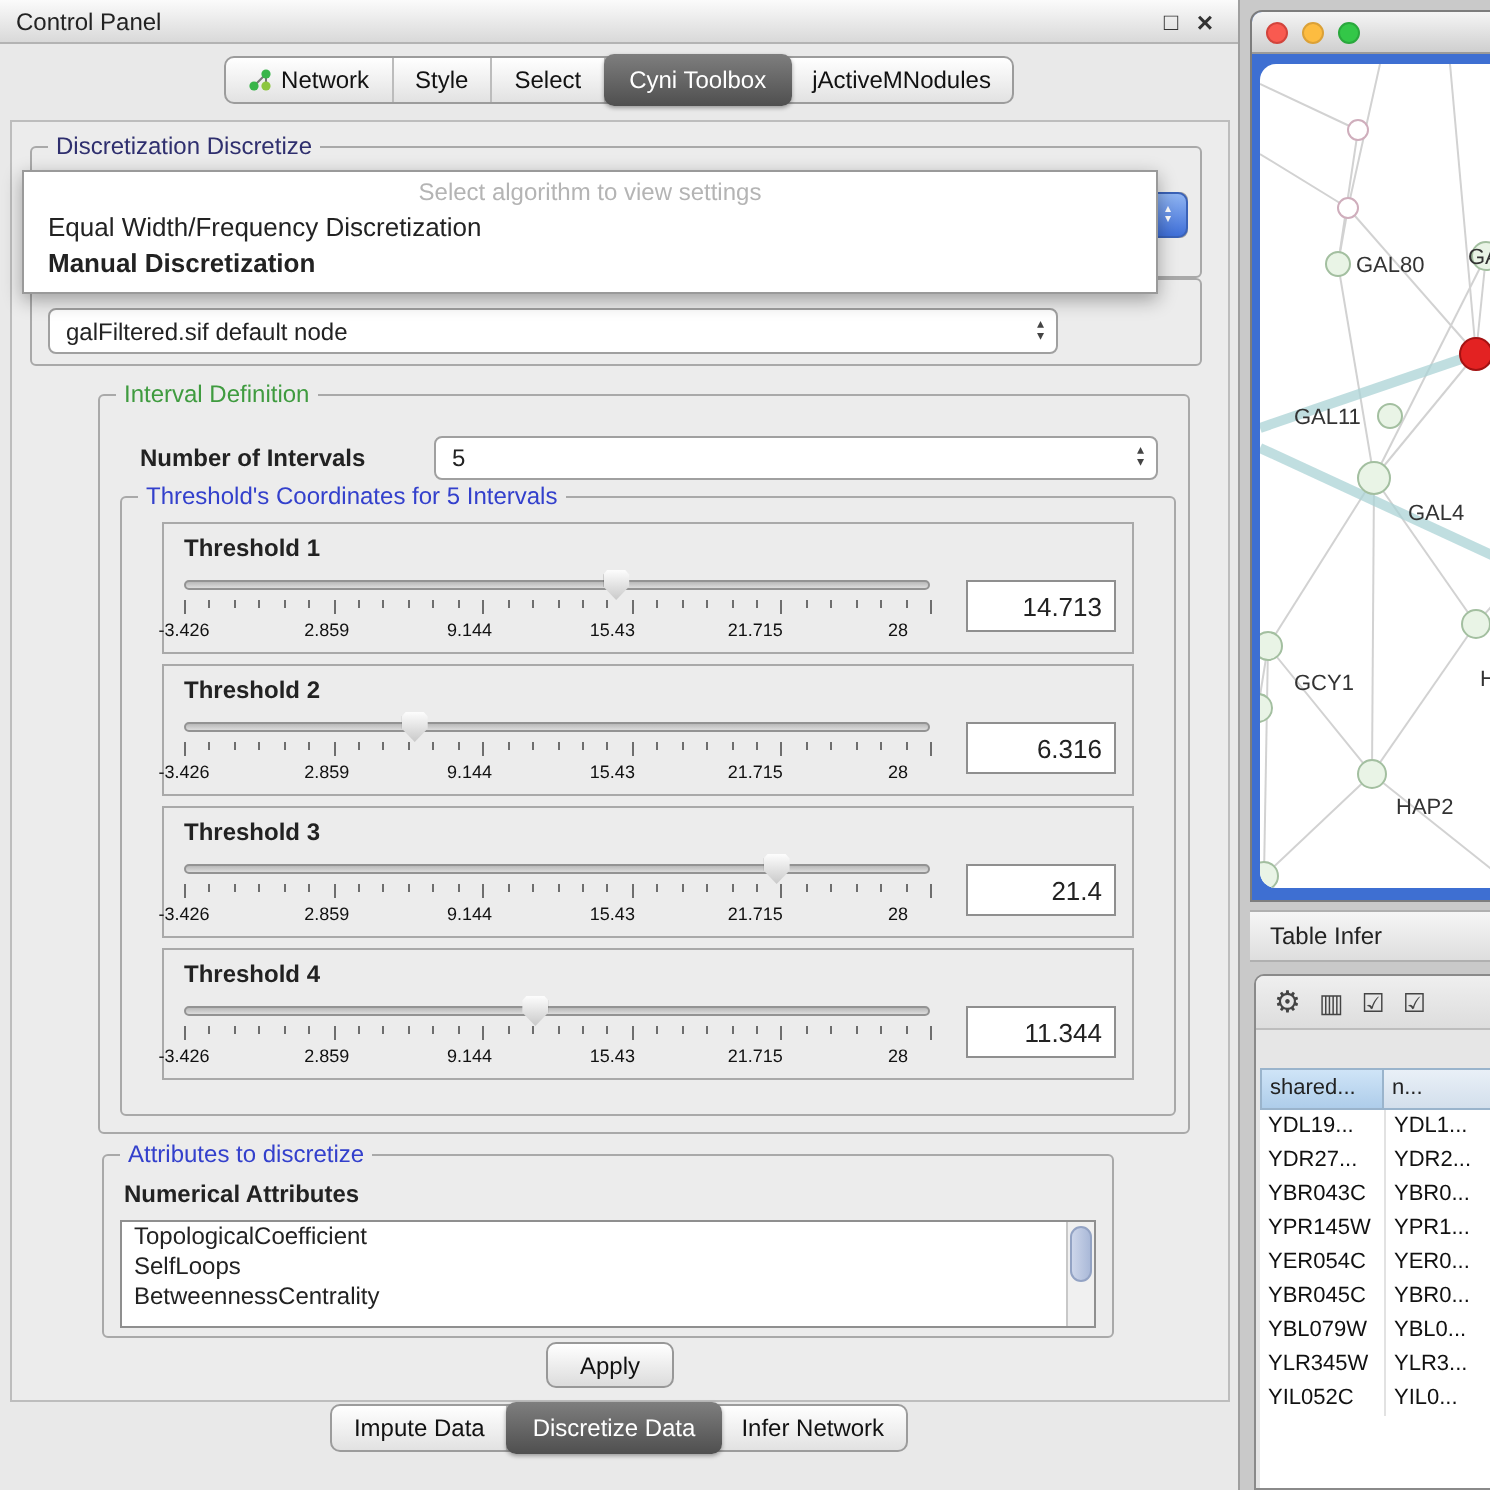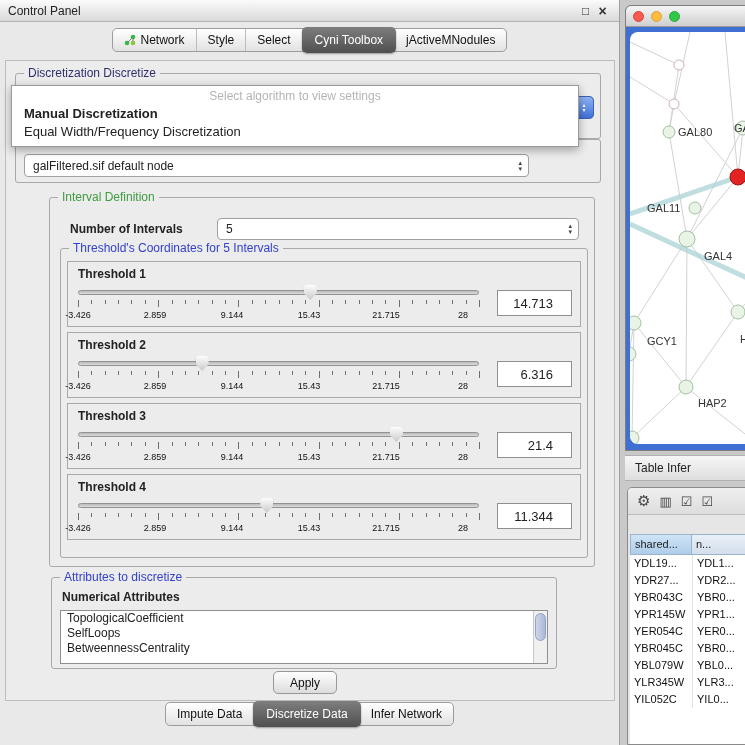--- a/index.html
+++ b/index.html
@@ -32,32 +32,32 @@
   .combo.aqua{padding-right:26px;overflow:visible;}
   .aqua-cap{position:absolute;right:-1px;top:-1px;bottom:-1px;width:20px;border-radius:0 5px 5px 0;background:linear-gradient(#8fb4f2,var(--accent-blue,#3f6fd8));border:1px solid #3a62b8;display:flex;flex-direction:column;align-items:center;justify-content:center;color:#fff;font-size:6px;line-height:5px;}
 
   .algo-popup{position:absolute;left:5px;top:24px;width:568px;background:#fff;border:1px solid #9a9a9a;box-shadow:0 3px 9px rgba(0,0,0,.33);z-index:20;padding:2px 0 5px;}
   .popup-placeholder{text-align:center;color:#b4b4b4;font-size:12px;padding:1px 0 2px;}
   .popup-item{font-size:13px;padding:1px 12px;line-height:16px;}
   .popup-item.bold{font-weight:bold;}
 
   .form-label{position:absolute;font-weight:bold;font-size:12px;}
 
-  .threshold-panel{border:1px solid #a9a9a9;margin:0 6px 5px;height:66px;padding:4px 8px 0;background:#ececec;}
+  .threshold-panel{border:1px solid #a9a9a9;margin:0 20px 5px;height:66px;padding:4px 8px 0;background:#ececec;}
   .th-label{font-weight:bold;font-size:12px;margin:1px 0 2px 2px;}
   .th-row{display:flex;align-items:center;gap:16px;}
   .slider{position:relative;flex:1;height:40px;}
   .track{position:absolute;left:2px;right:2px;top:7px;height:5px;background:linear-gradient(#b9b9b9,#dcdcdc);border:1px solid #939393;border-radius:3px;}
   .thumb{position:absolute;top:2px;width:13px;height:15px;margin-left:-6px;background:linear-gradient(#fdfdfd,#c9c9c9);clip-path:polygon(15% 0,85% 0,100% 15%,100% 55%,50% 100%,0 55%,0 15%);filter:drop-shadow(0 1px 1px rgba(0,0,0,.4));}
   .ticks{position:absolute;left:2px;right:2px;top:17px;height:8px;}
   .tick{position:absolute;width:1px;height:4px;background:#6e6e6e;}
   .tick.major{height:7px;}
   .tick-labels{position:absolute;left:2px;right:18px;top:27px;height:11px;font-size:9px;color:#111;}
   .tick-labels span{position:absolute;transform:translateX(-50%);white-space:nowrap;}
-  .val-box{width:75px;height:26px;background:#fff;border:1px solid #8f8f8f;font-size:13px;display:flex;align-items:center;justify-content:flex-end;padding-right:18px;}
+  .val-box{width:75px;height:26px;background:#fff;border:1px solid #8f8f8f;font-size:13px;display:flex;align-items:center;justify-content:flex-end;padding-right:6px;}
 
   .attr-list{position:absolute;left:8px;right:8px;top:32px;height:54px;background:#fff;border:1px solid #8f8f8f;overflow:hidden;}
   .attr-item{font-size:12px;line-height:15px;padding-left:6px;white-space:nowrap;}
   .attr-scroll{position:absolute;right:0;top:0;bottom:0;width:14px;background:#f0f0f0;border-left:1px solid #c8c8c8;}
   .attr-thumb{position:absolute;left:1px;right:1px;top:2px;height:28px;background:linear-gradient(90deg,#cdd6ea,#aab9d8);border:1px solid #93a3c4;border-radius:6px;}
 
   .apply-btn{position:absolute;left:267px;top:610px;width:64px;height:23px;background:linear-gradient(#ffffff,#dcdcdc);border:1px solid #989898;border-radius:5px;font-size:12px;color:#111;}
   .cp-bottom-tabs{position:absolute;left:0;right:0;top:702px;display:flex;justify-content:center;}
 
   
@@ -137,22 +137,22 @@
       <div class="group" style="left:9px;top:12px;width:586px;height:66px;">
         <span class="group-title t-navy">Discretization Discretize</span>
         <div class="combo aqua" style="left:8px;top:22px;width:570px;">
           <span class="aqua-cap">▴<br>▾</span>
         </div>
       </div>
 
       <div class="algo-popup">
         <div class="popup-placeholder">Select algorithm to view settings</div>
         <div>
+            <div class="popup-item">Equal Width/Frequency Discretization</div>
             <div class="popup-item bold">Manual Discretization</div>
-            <div class="popup-item">Equal Width/Frequency Discretization</div>
           </div>
       </div>
 
       <div class="group" style="left:9px;top:78px;width:586px;height:44px;">
         <span class="group-title t-navy">Table Data</span>
         <div class="combo" style="left:8px;top:14px;width:505px;">
           <span>galFiltered.sif default node</span>
           <span class="arrows">▴<br>▾</span>
         </div>
       </div>

